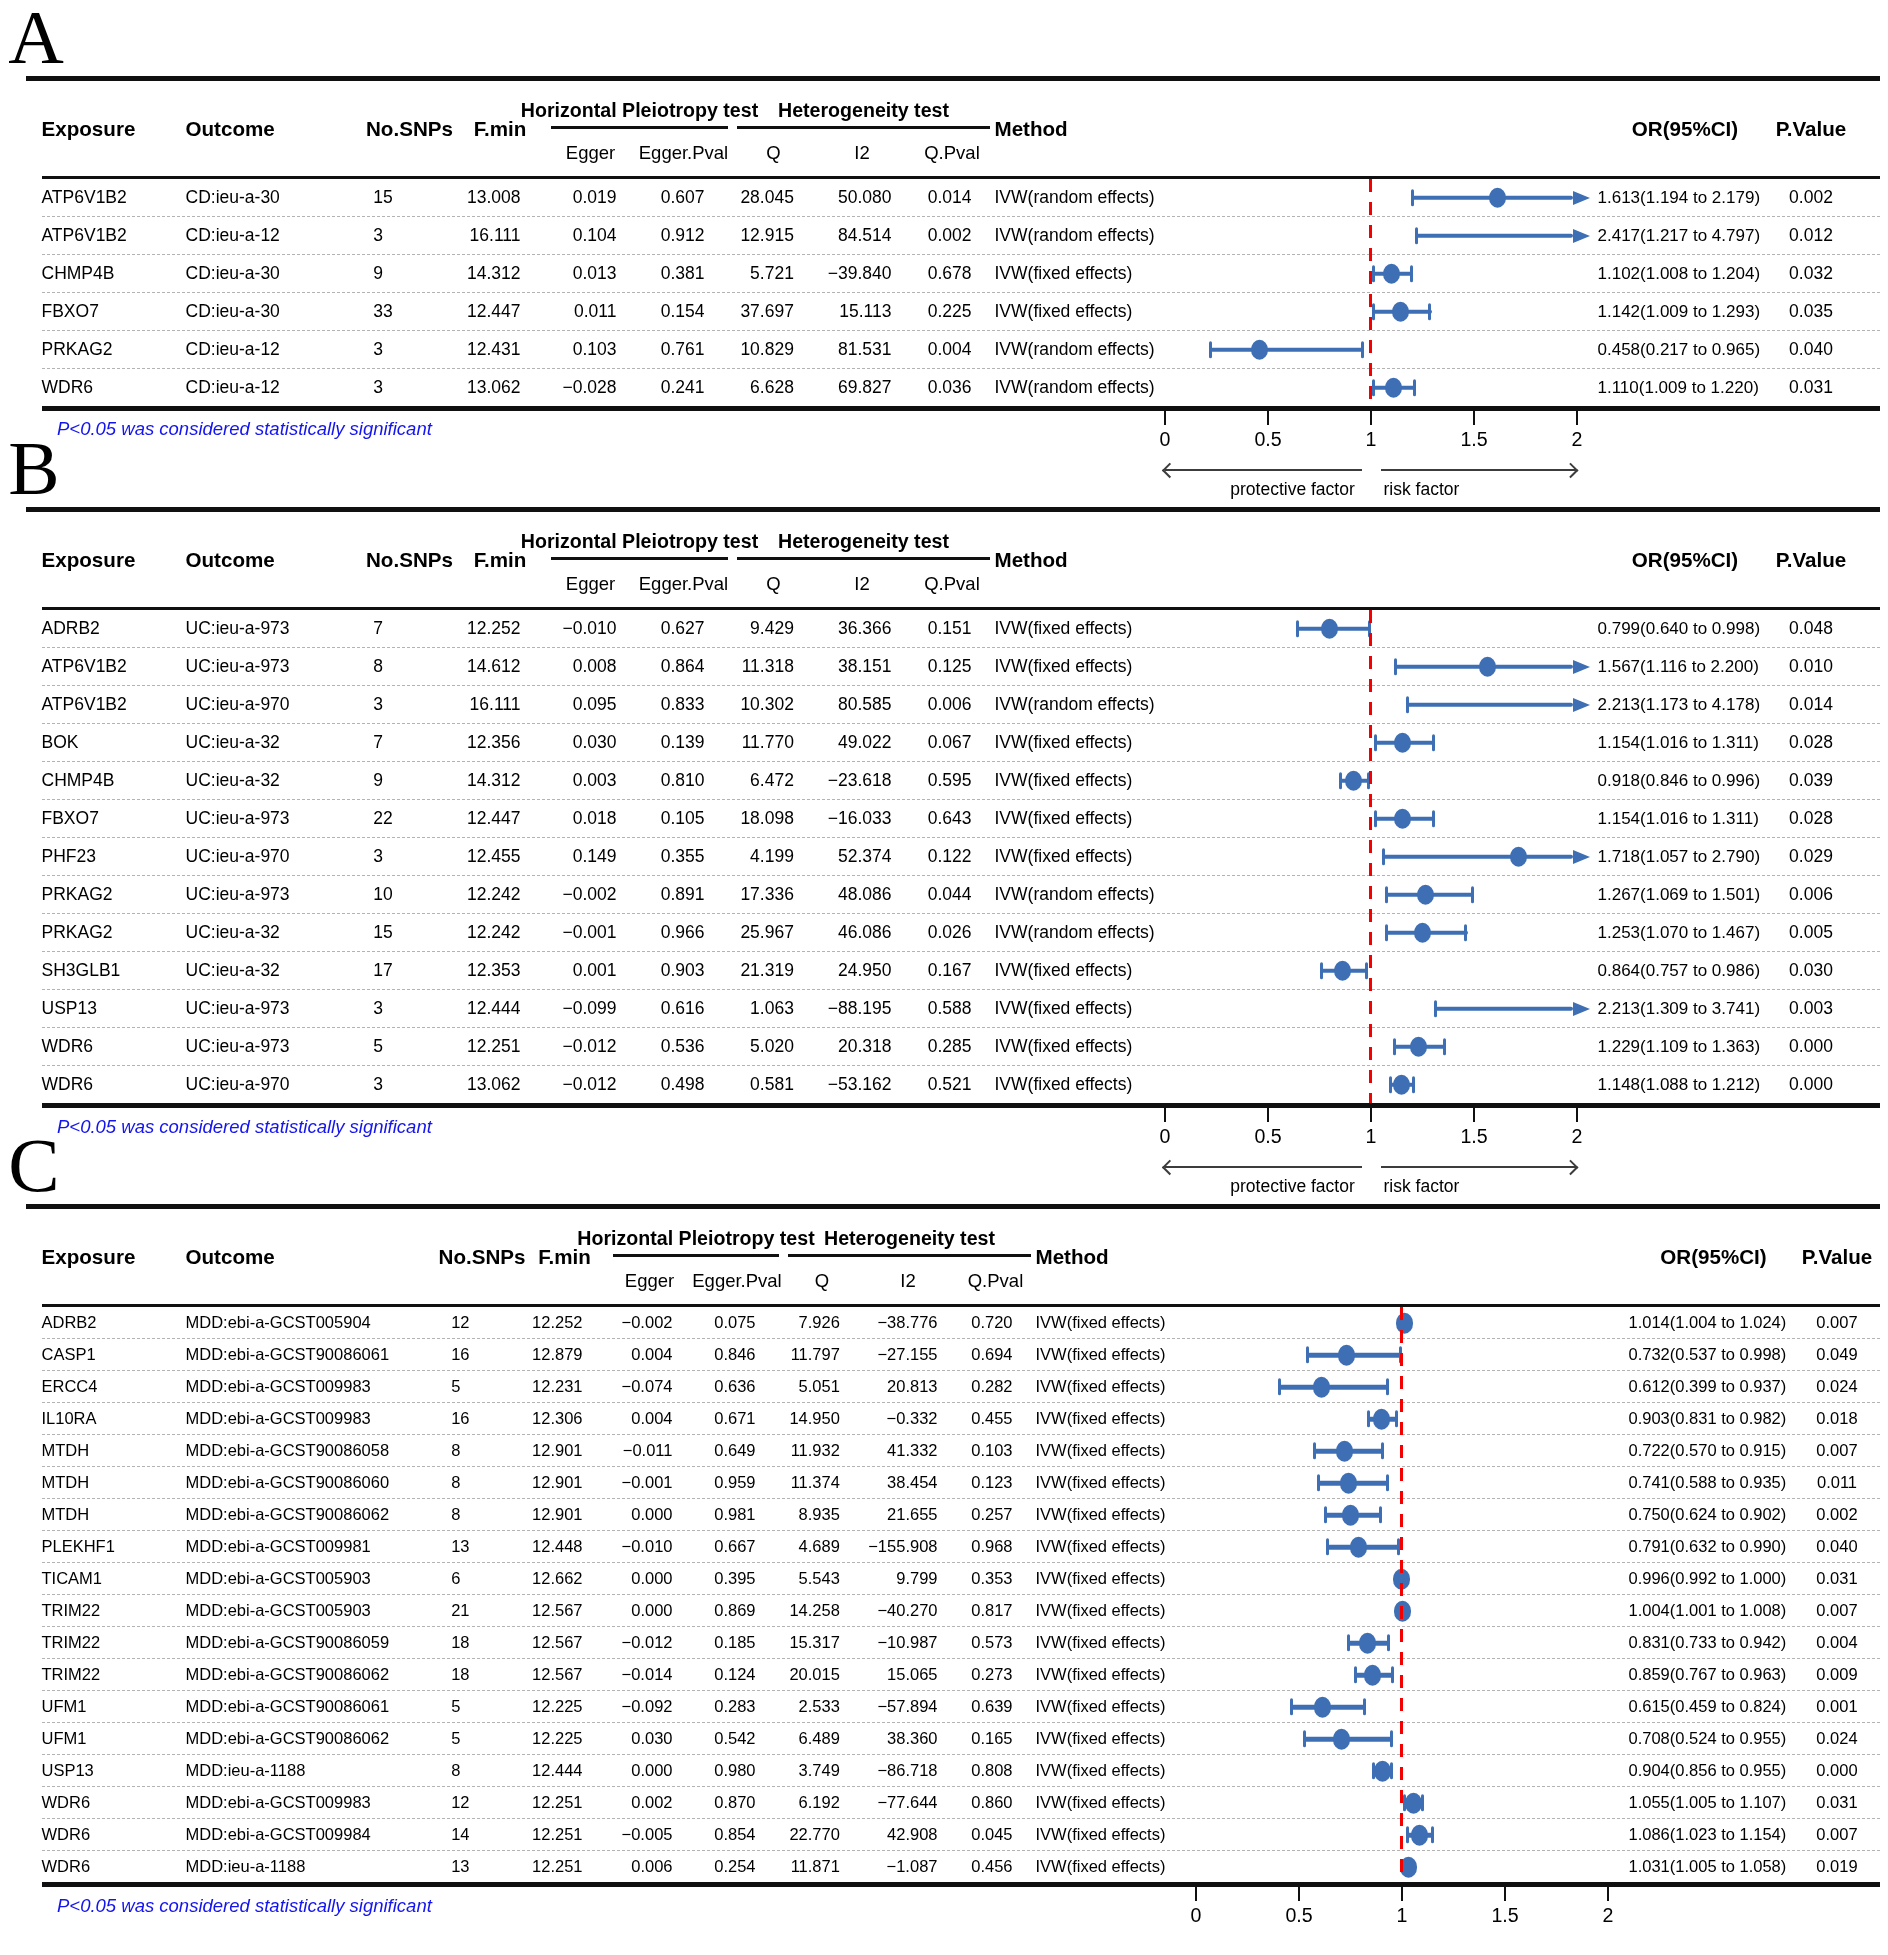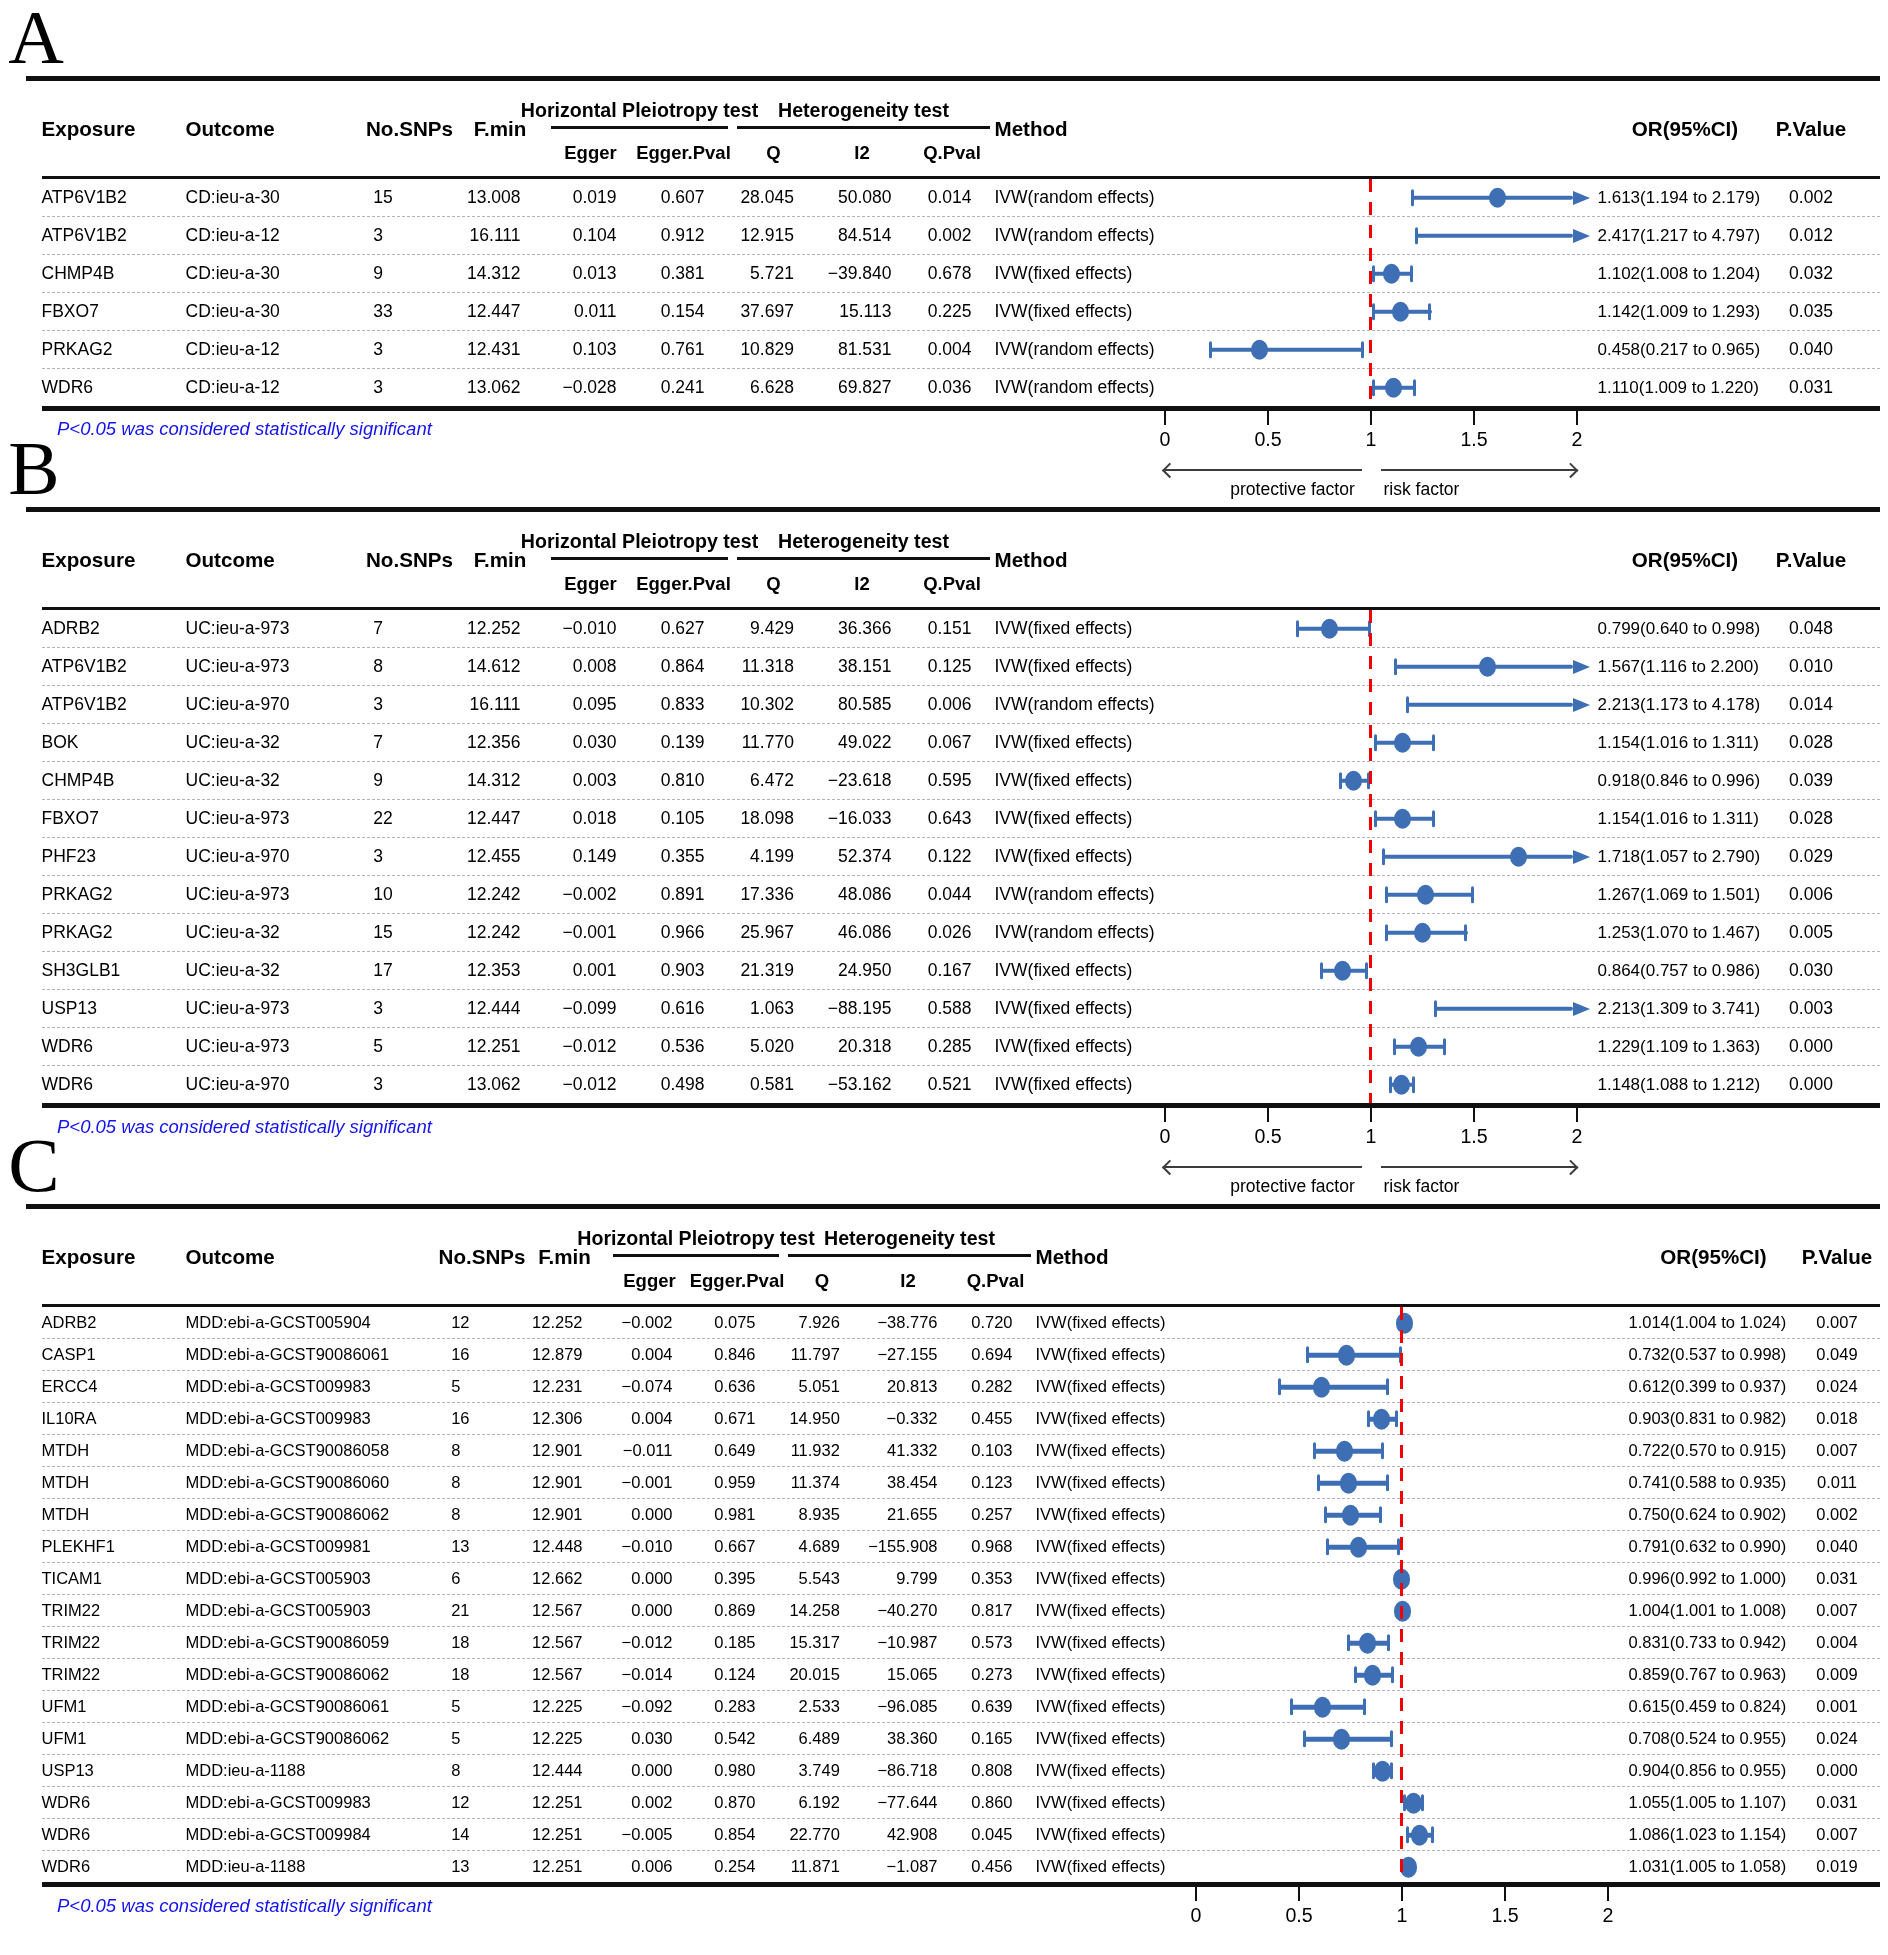--- a/index.html
+++ b/index.html
@@ -11,21 +11,21 @@
   
   .cols-ab .hdr,.cols-ab .row{display:grid;grid-template-columns:144px 180px 88px 93px 88px 98px 82px 95px 85px 170px 433px 175px 77px;}
   .cols-c  .hdr,.cols-c  .row{display:grid;grid-template-columns:144px 258px 77px 88px 82px 93px 77px 95px 80px 160px 433px 170px 77px;}
   
   .hdr{grid-template-rows:1fr 1fr;height:95px;border-bottom:3.6px solid #101010;align-items:center;}
   .hcell{font-size:20.6px;font-weight:bold;display:flex;align-items:center;}
   .hcell.l{justify-content:flex-start;}
   .hcell.c{justify-content:center;}
   .gcell{align-self:end;display:flex;justify-content:center;border-bottom:3.1px solid #101010;padding-bottom:4.1px;margin:0 4.1px;}
   .gcell span{font-size:19.6px;font-weight:bold;white-space:nowrap;}
-  .hsub{font-size:18.5px;font-weight:bold;display:flex;align-items:center;justify-content:center;white-space:nowrap;}
+  .hsub{font-size:18.5px;font-weight:normal;display:flex;align-items:center;justify-content:center;white-space:nowrap;}
   
   .body{position:relative;border-bottom:5.2px solid #101010;}
   .row{align-items:center;}
   .cols-ab .row{height:37px;}
   .cols-c .row{height:31px;}
   .row + .row{border-top:1.5px dashed #b3b3b3;}
   .cell{font-size:17.5px;display:flex;align-items:center;}
   .cols-c .cell{font-size:16.5px;}
   .cell.l{justify-content:flex-start;}
   .cell.sn{justify-content:flex-start;padding-left:7.7px;}
@@ -785,21 +785,21 @@
             <div class="cell pv">0.009</div>
           </div>
           <div class="row">
             <div class="cell l">UFM1</div>
             <div class="cell l">MDD:ebi-a-GCST90086061</div>
             <div class="cell sn">5</div>
             <div class="cell num fmin">12.225</div>
             <div class="cell num egger">−0.092</div>
             <div class="cell num eggerp">0.283</div>
             <div class="cell num qq">2.533</div>
-            <div class="cell num i2">−96.085</div>
+            <div class="cell num i2">−57.894</div>
             <div class="cell num qp">0.639</div>
             <div class="cell l">IVW(fixed effects)</div>
             <div class="plot">
               <div class="bar" style="left: 95px; width: 75px;"></div>
               <div class="cap" style="left: 94px;"></div>
               <div class="cap" style="left: 167px;"></div>
               <div class="dot" style="left: 118px;"></div>
             </div>
             <div class="cell or l">0.615(0.459 to 0.824)</div>
             <div class="cell pv">0.001</div>

